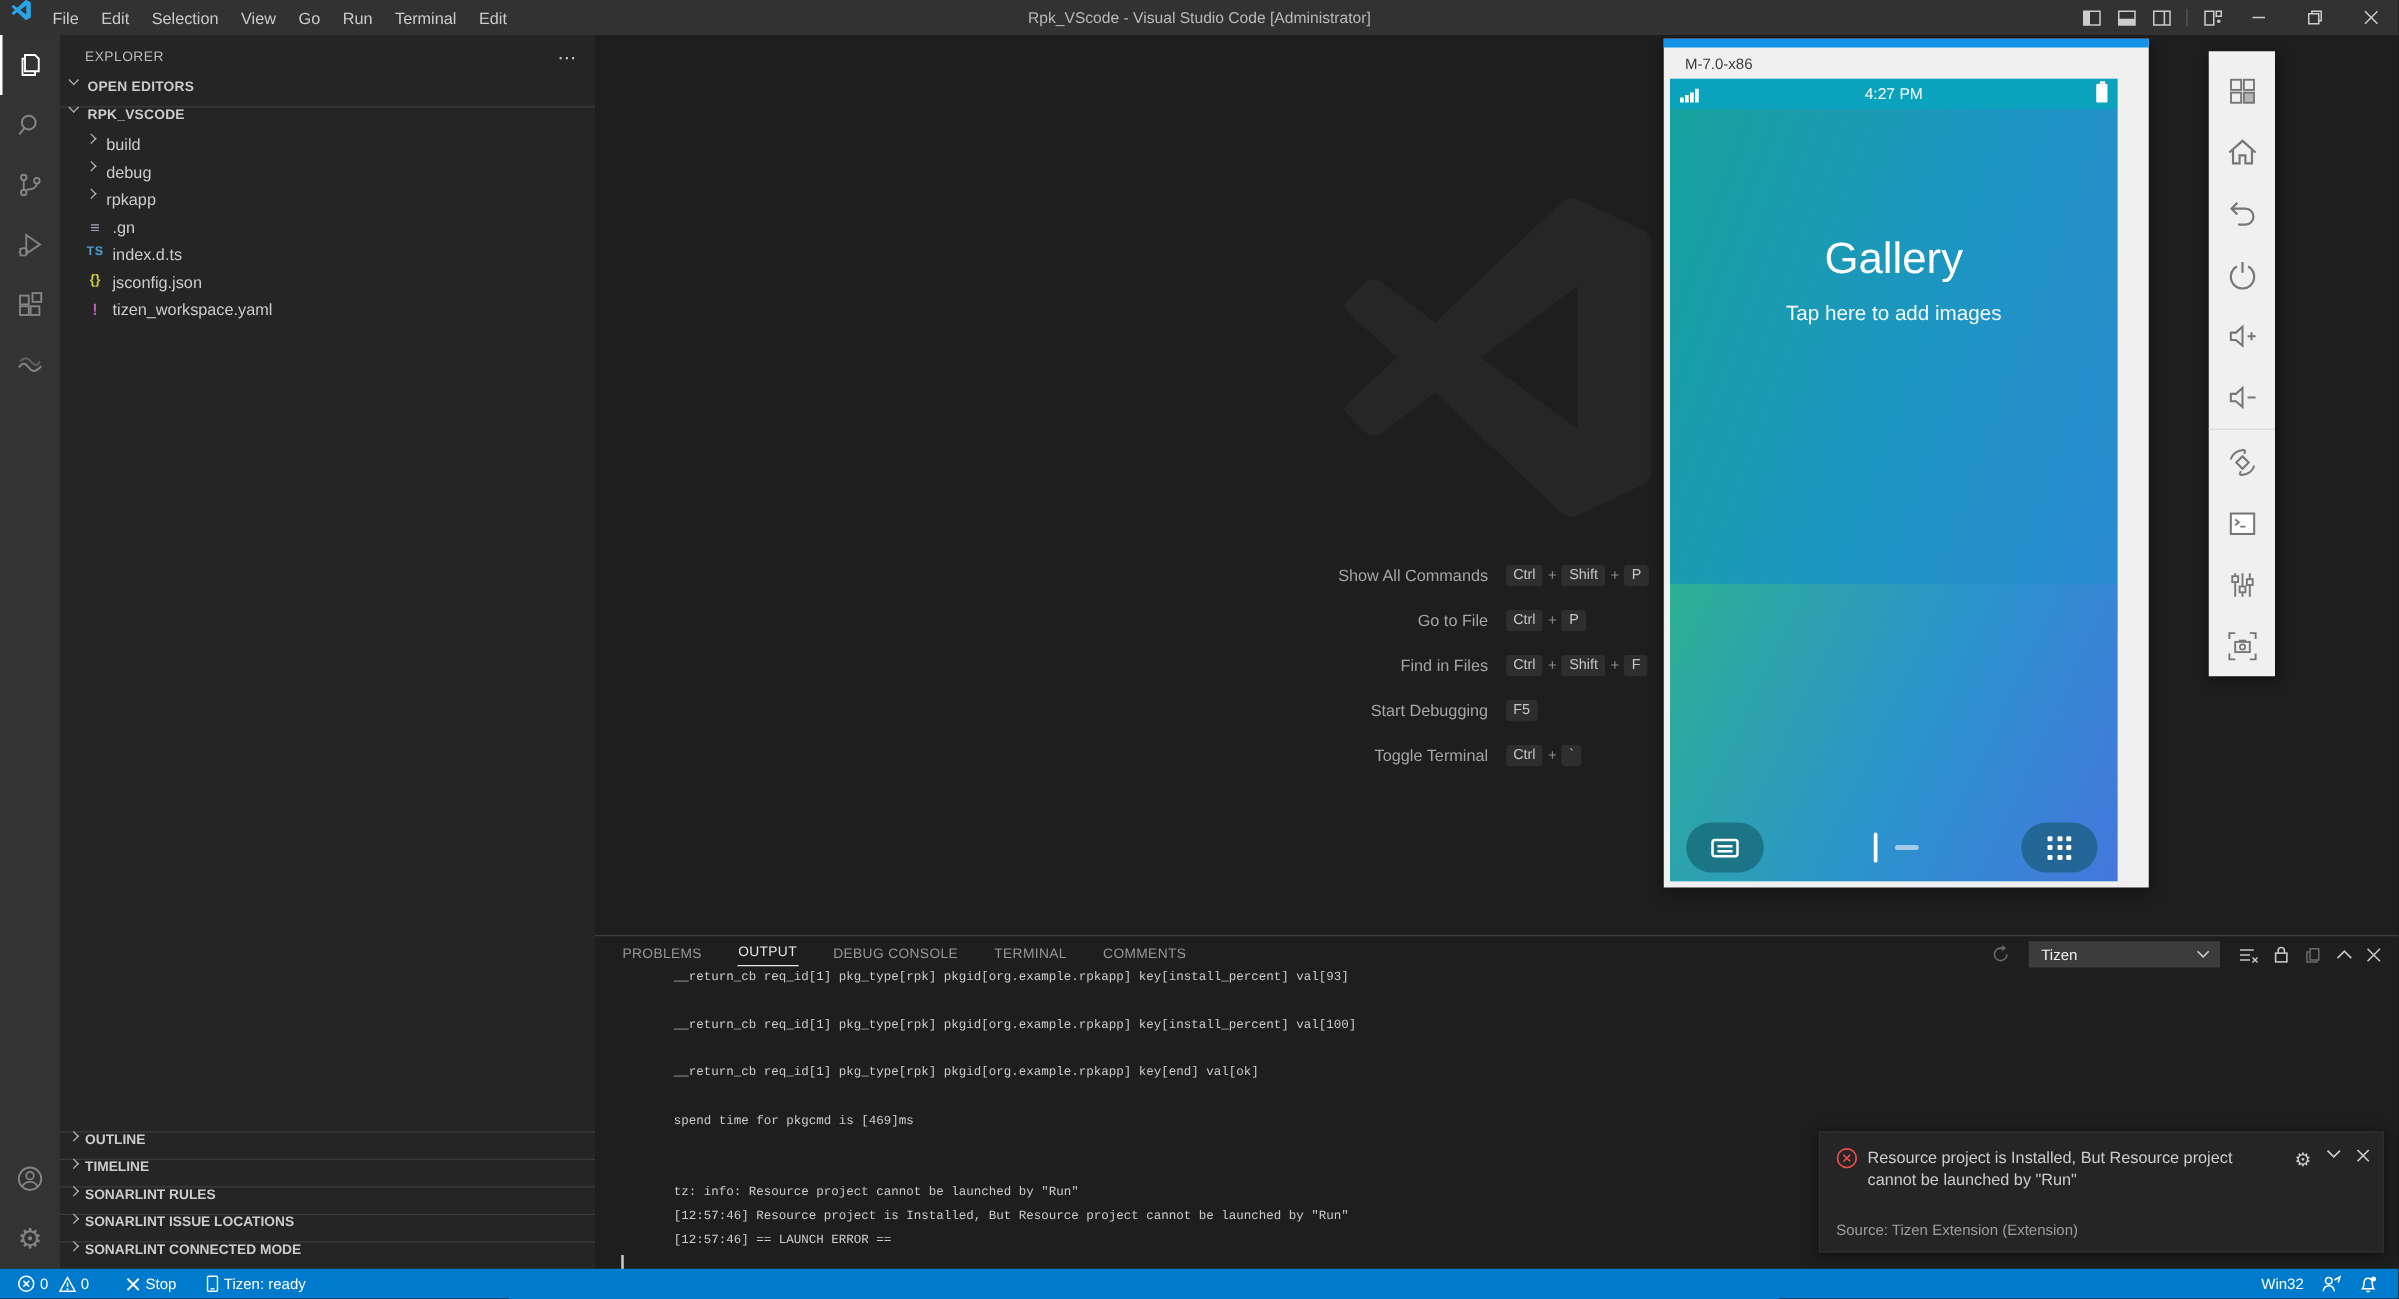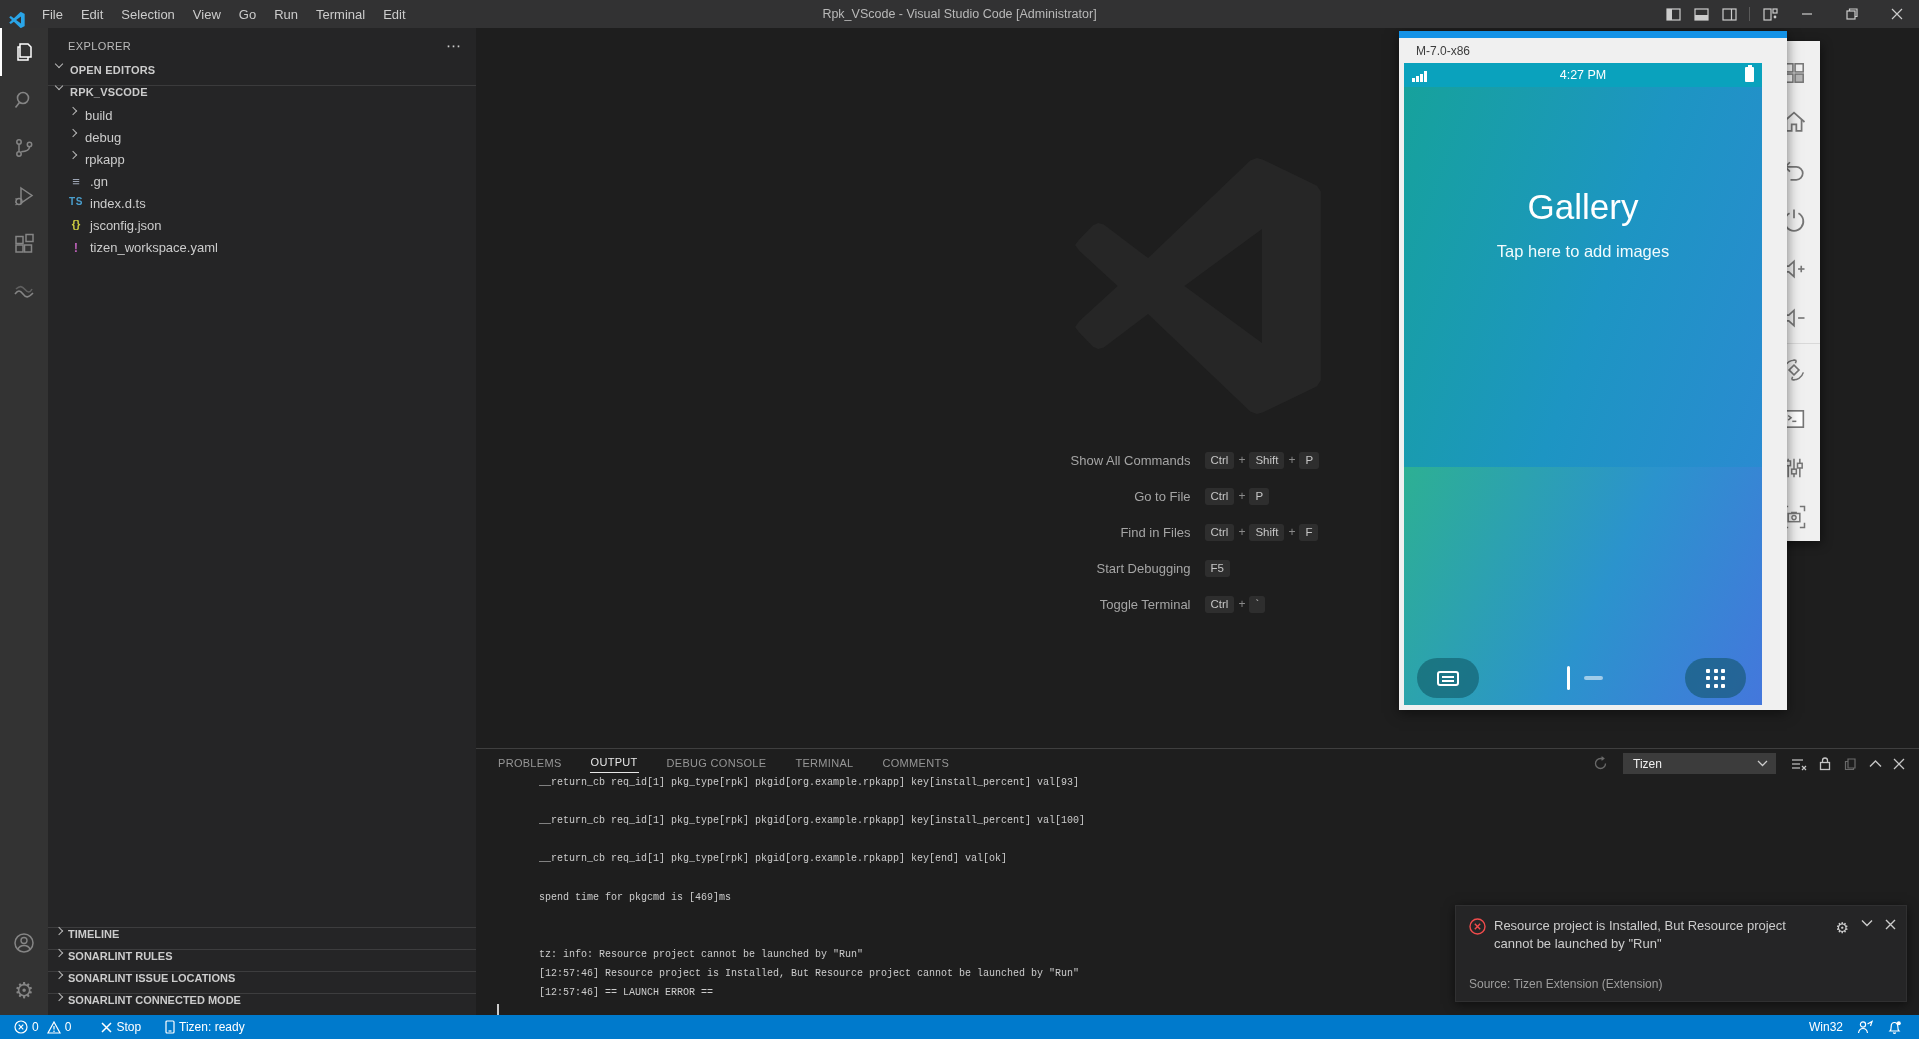--- a/index.html
+++ b/index.html
@@ -1,20 +1,20 @@
 <!DOCTYPE html>
 <html><head>
 <meta charset="utf-8">
 <style>
   * { margin:0; padding:0; box-sizing:border-box; }
   body { background:#141414; font-family:"Liberation Sans", sans-serif; }
   .root { position:relative; width:1919px; height:1039px; background:#1e1e1e; overflow:hidden; }
 
   
-  .titlebar { position:absolute; top:0; left:0; width:100%; height:28px; background:#323233; display:flex; align-items:flex-end; color:#cccccc; font-size:13px; z-index:30; }
+  .titlebar { position:absolute; top:0; left:0; width:100%; height:28px; background:#323233; display:flex; align-items:flex-start; color:#cccccc; font-size:13px; z-index:30; }
   .tb-logo { width:16px; height:16px; margin:0 8px 0 9px; }
   .menu-item { padding:0 9px; height:100%; display:flex; align-items:center; cursor:default; }
   .tb-title { position:absolute; left:50%; top:0; transform:translateX(-50%); height:28px; display:flex; align-items:center; color:#b9b9b9; font-size:12.5px; }
   .tb-right { margin-left:auto; display:flex; align-items:center; height:100%; }
   .tb-ic { width:28px; height:100%; display:flex; align-items:center; justify-content:center; }
   .tb-sep { width:1px; height:14px; background:#5a5a5a; margin:0 6px; }
   .win-btn { width:45px; height:100%; display:flex; align-items:center; justify-content:center; }
 
   
   .activitybar { position:absolute; top:28px; left:0; width:48px; bottom:24px; background:#333333; z-index:20; }
@@ -68,21 +68,21 @@
   .out-line { line-height:19.1px; min-height:19.1px; white-space:pre;margin-left:42px; }
   .caret { position:absolute; left:0; width:2px; height:15px; background:#cccccc; }
 
   
   .statusbar { position:absolute; bottom:0; left:0; width:100%; height:24px; background:#007acc; color:#ffffff; font-size:12px; display:flex; align-items:center; z-index:40; }
   .st-item { display:flex; align-items:center; gap:4px; padding:0 7px; height:100%; }
   .st-right { margin-left:auto; display:flex; align-items:center; padding-right:10px; }
   .st-num { margin-right:4px; }
 
   
-  .emu { position:absolute; left:1399px; top:31px; width:388px; height:679px; background:#f0f0f0; box-shadow:0 3px 12px rgba(0,0,0,0.5); z-index:25; }
+  .emu { position:absolute; left:1331px; top:31px; width:388px; height:679px; background:#f0f0f0; box-shadow:0 3px 12px rgba(0,0,0,0.5); z-index:25; }
   .emu-blue { height:7px; background:#1492e6; }
   .emu-title { height:25px; display:flex; align-items:center; padding-left:17px; font-size:12px; color:#3c3c3c; }
   .screen { position:absolute; left:5px; top:32px; width:358px; height:642px; overflow:hidden; background:#1795c4; }
   .ps-status { position:absolute; top:0; left:0; right:0; height:24px; background:#0aa2bd; }
   .ps-time { position:absolute; left:0; right:0; top:0; height:24px; display:flex; align-items:center; justify-content:center; color:#fff; font-size:12.5px; }
   .sig { position:absolute; left:8px; bottom:5px; display:flex; align-items:flex-end; gap:1.5px; }
   .sig i { display:block; width:2.5px; background:#fff; }
   .batt { position:absolute; right:8px; top:4px; width:9px; height:15px; background:#fff; border-radius:1px; }
   .batt:before { content:""; position:absolute; top:-2px; left:2.5px; width:4px; height:2px; background:#fff; }
   .ps-upper { position:absolute; top:24px; left:0; right:0; height:380px; background:linear-gradient(110deg,#16a29c 0%,#1d95c3 55%,#2a8bd1 100%); }
@@ -274,20 +274,24 @@
         <span>jsconfig.json</span>
       </div>
     <div class="sb-row tree-row">
         <span class="file-glyph g-yaml">!</span>
         <span>tizen_workspace.yaml</span>
       </div>
 
     <div class="sb-footer">
       <div class="sb-row">
           <span class="chev right"></span>
+          <span>OUTLINE</span>
+        </div>
+      <div class="sb-row">
+          <span class="chev right"></span>
           <span>TIMELINE</span>
         </div>
       <div class="sb-row">
           <span class="chev right"></span>
           <span>SONARLINT RULES</span>
         </div>
       <div class="sb-row">
           <span class="chev right"></span>
           <span>SONARLINT ISSUE LOCATIONS</span>
         </div>

